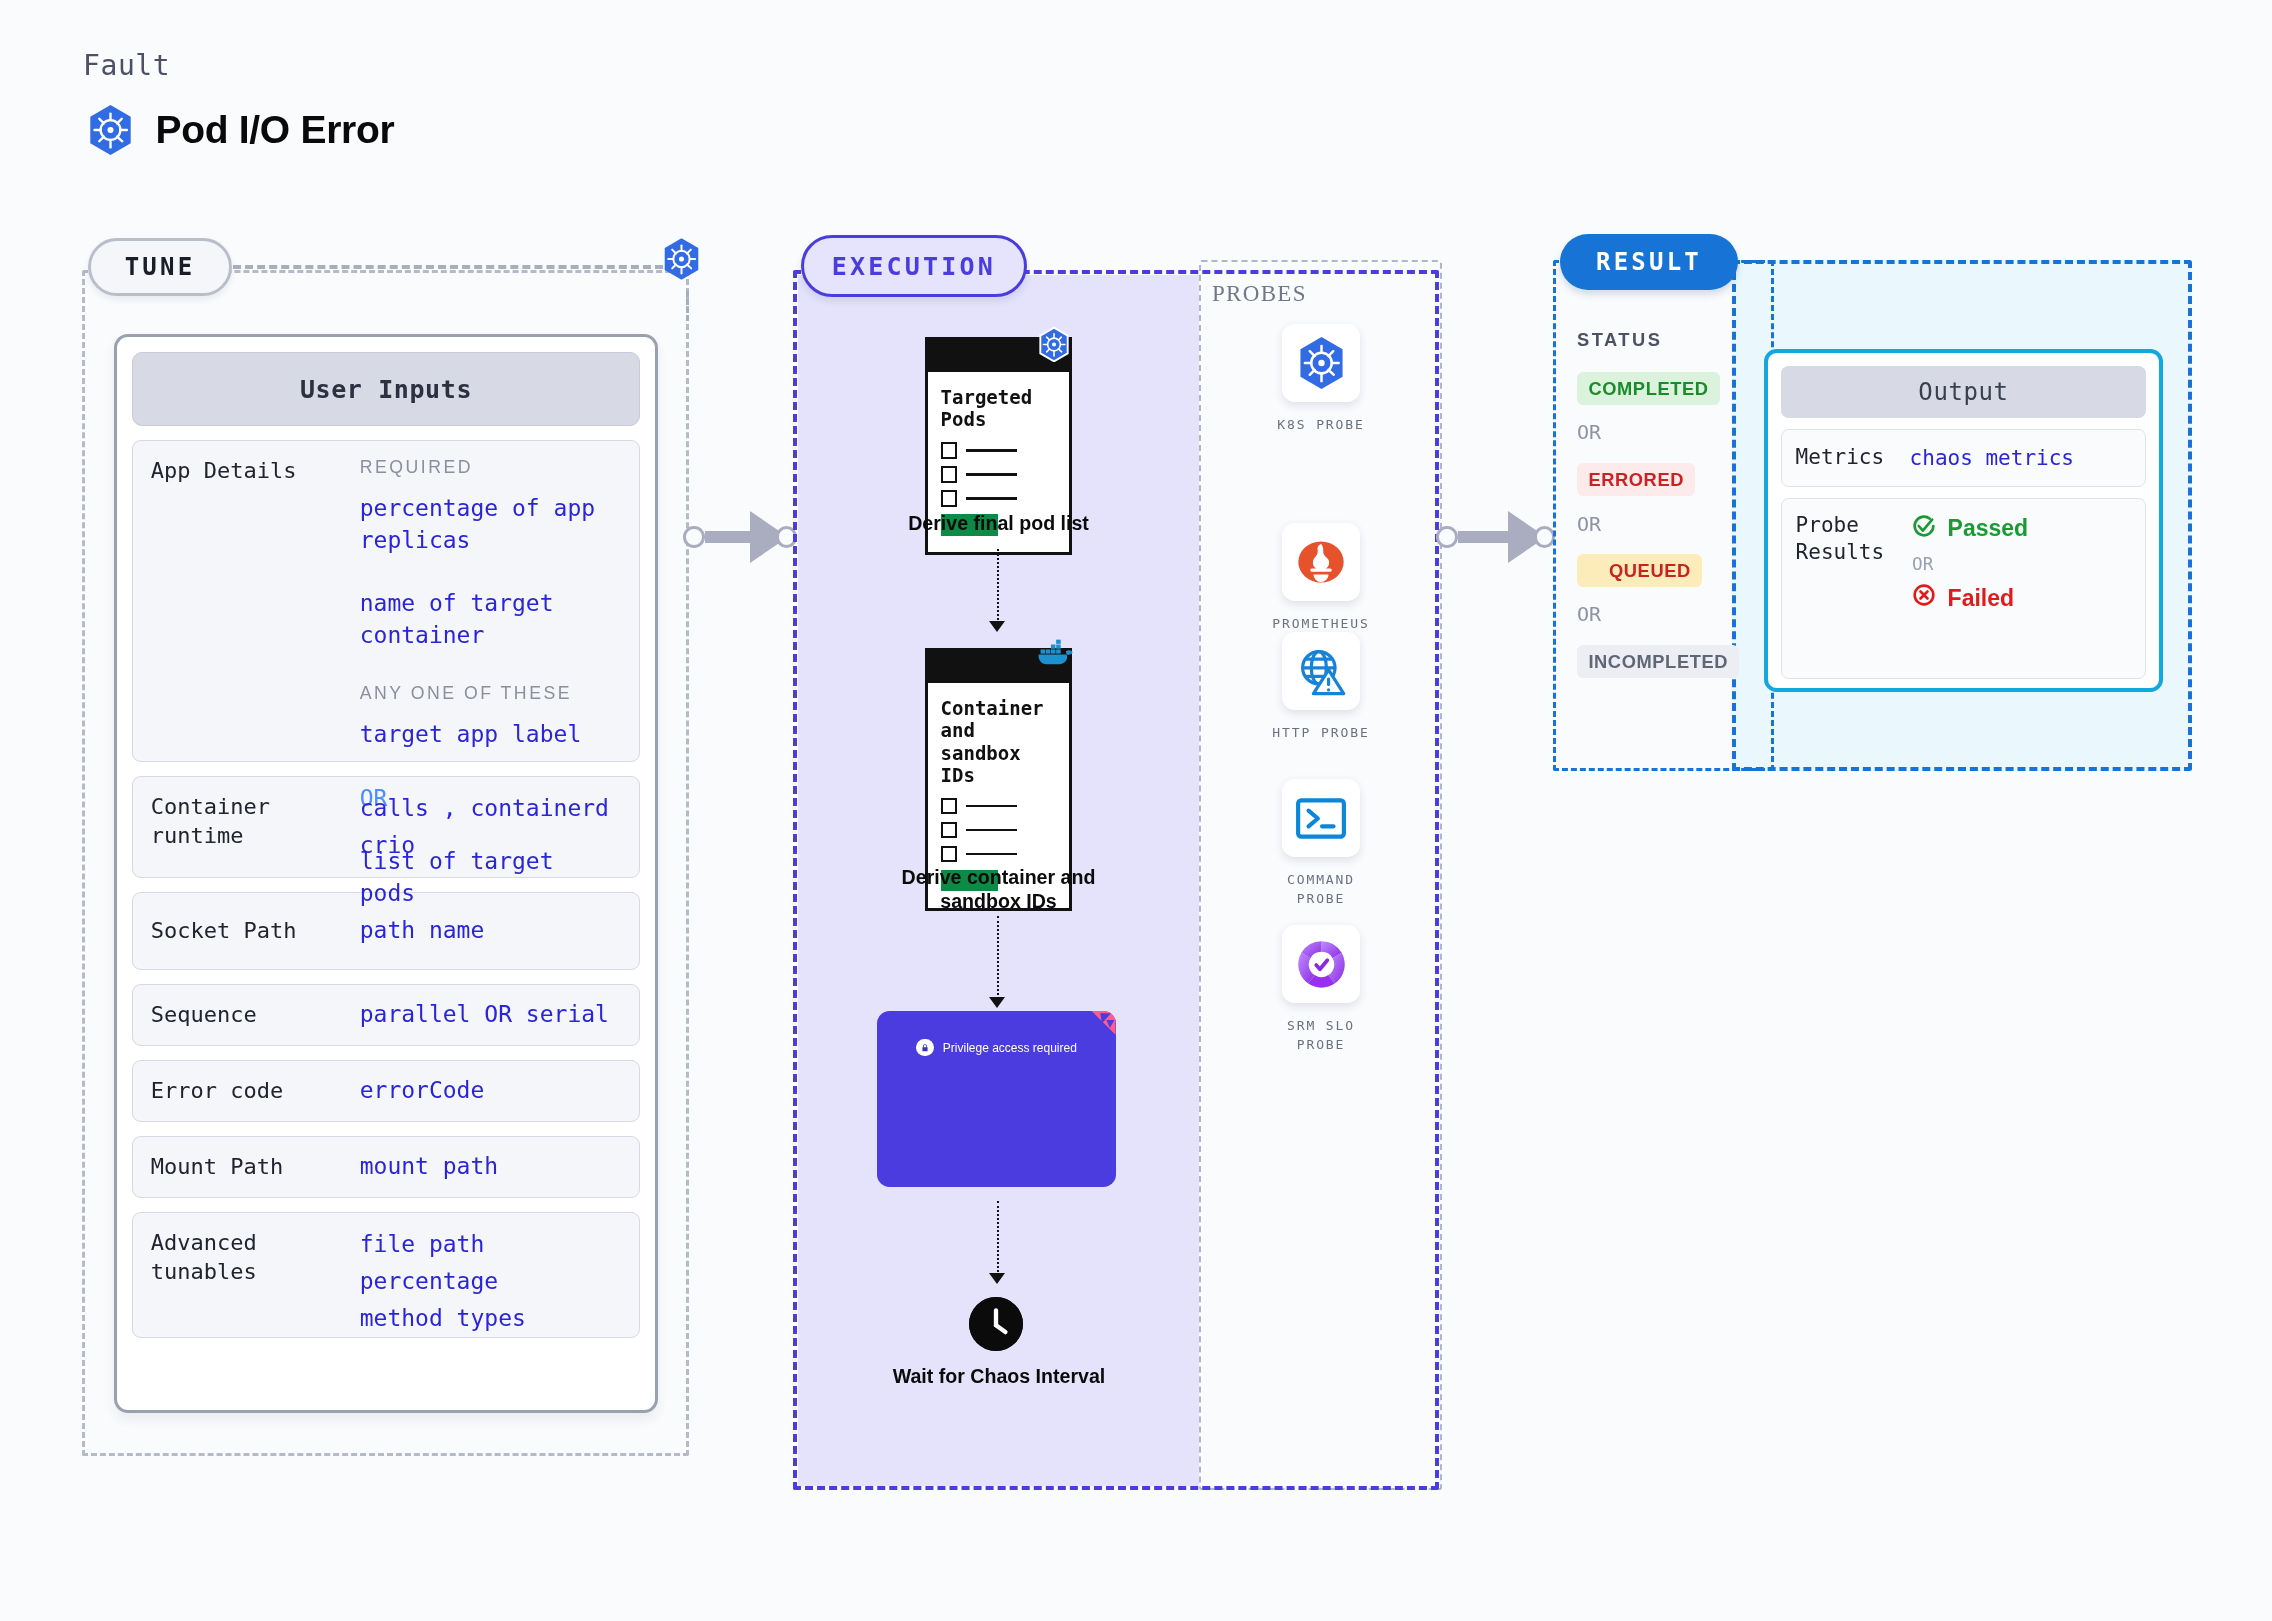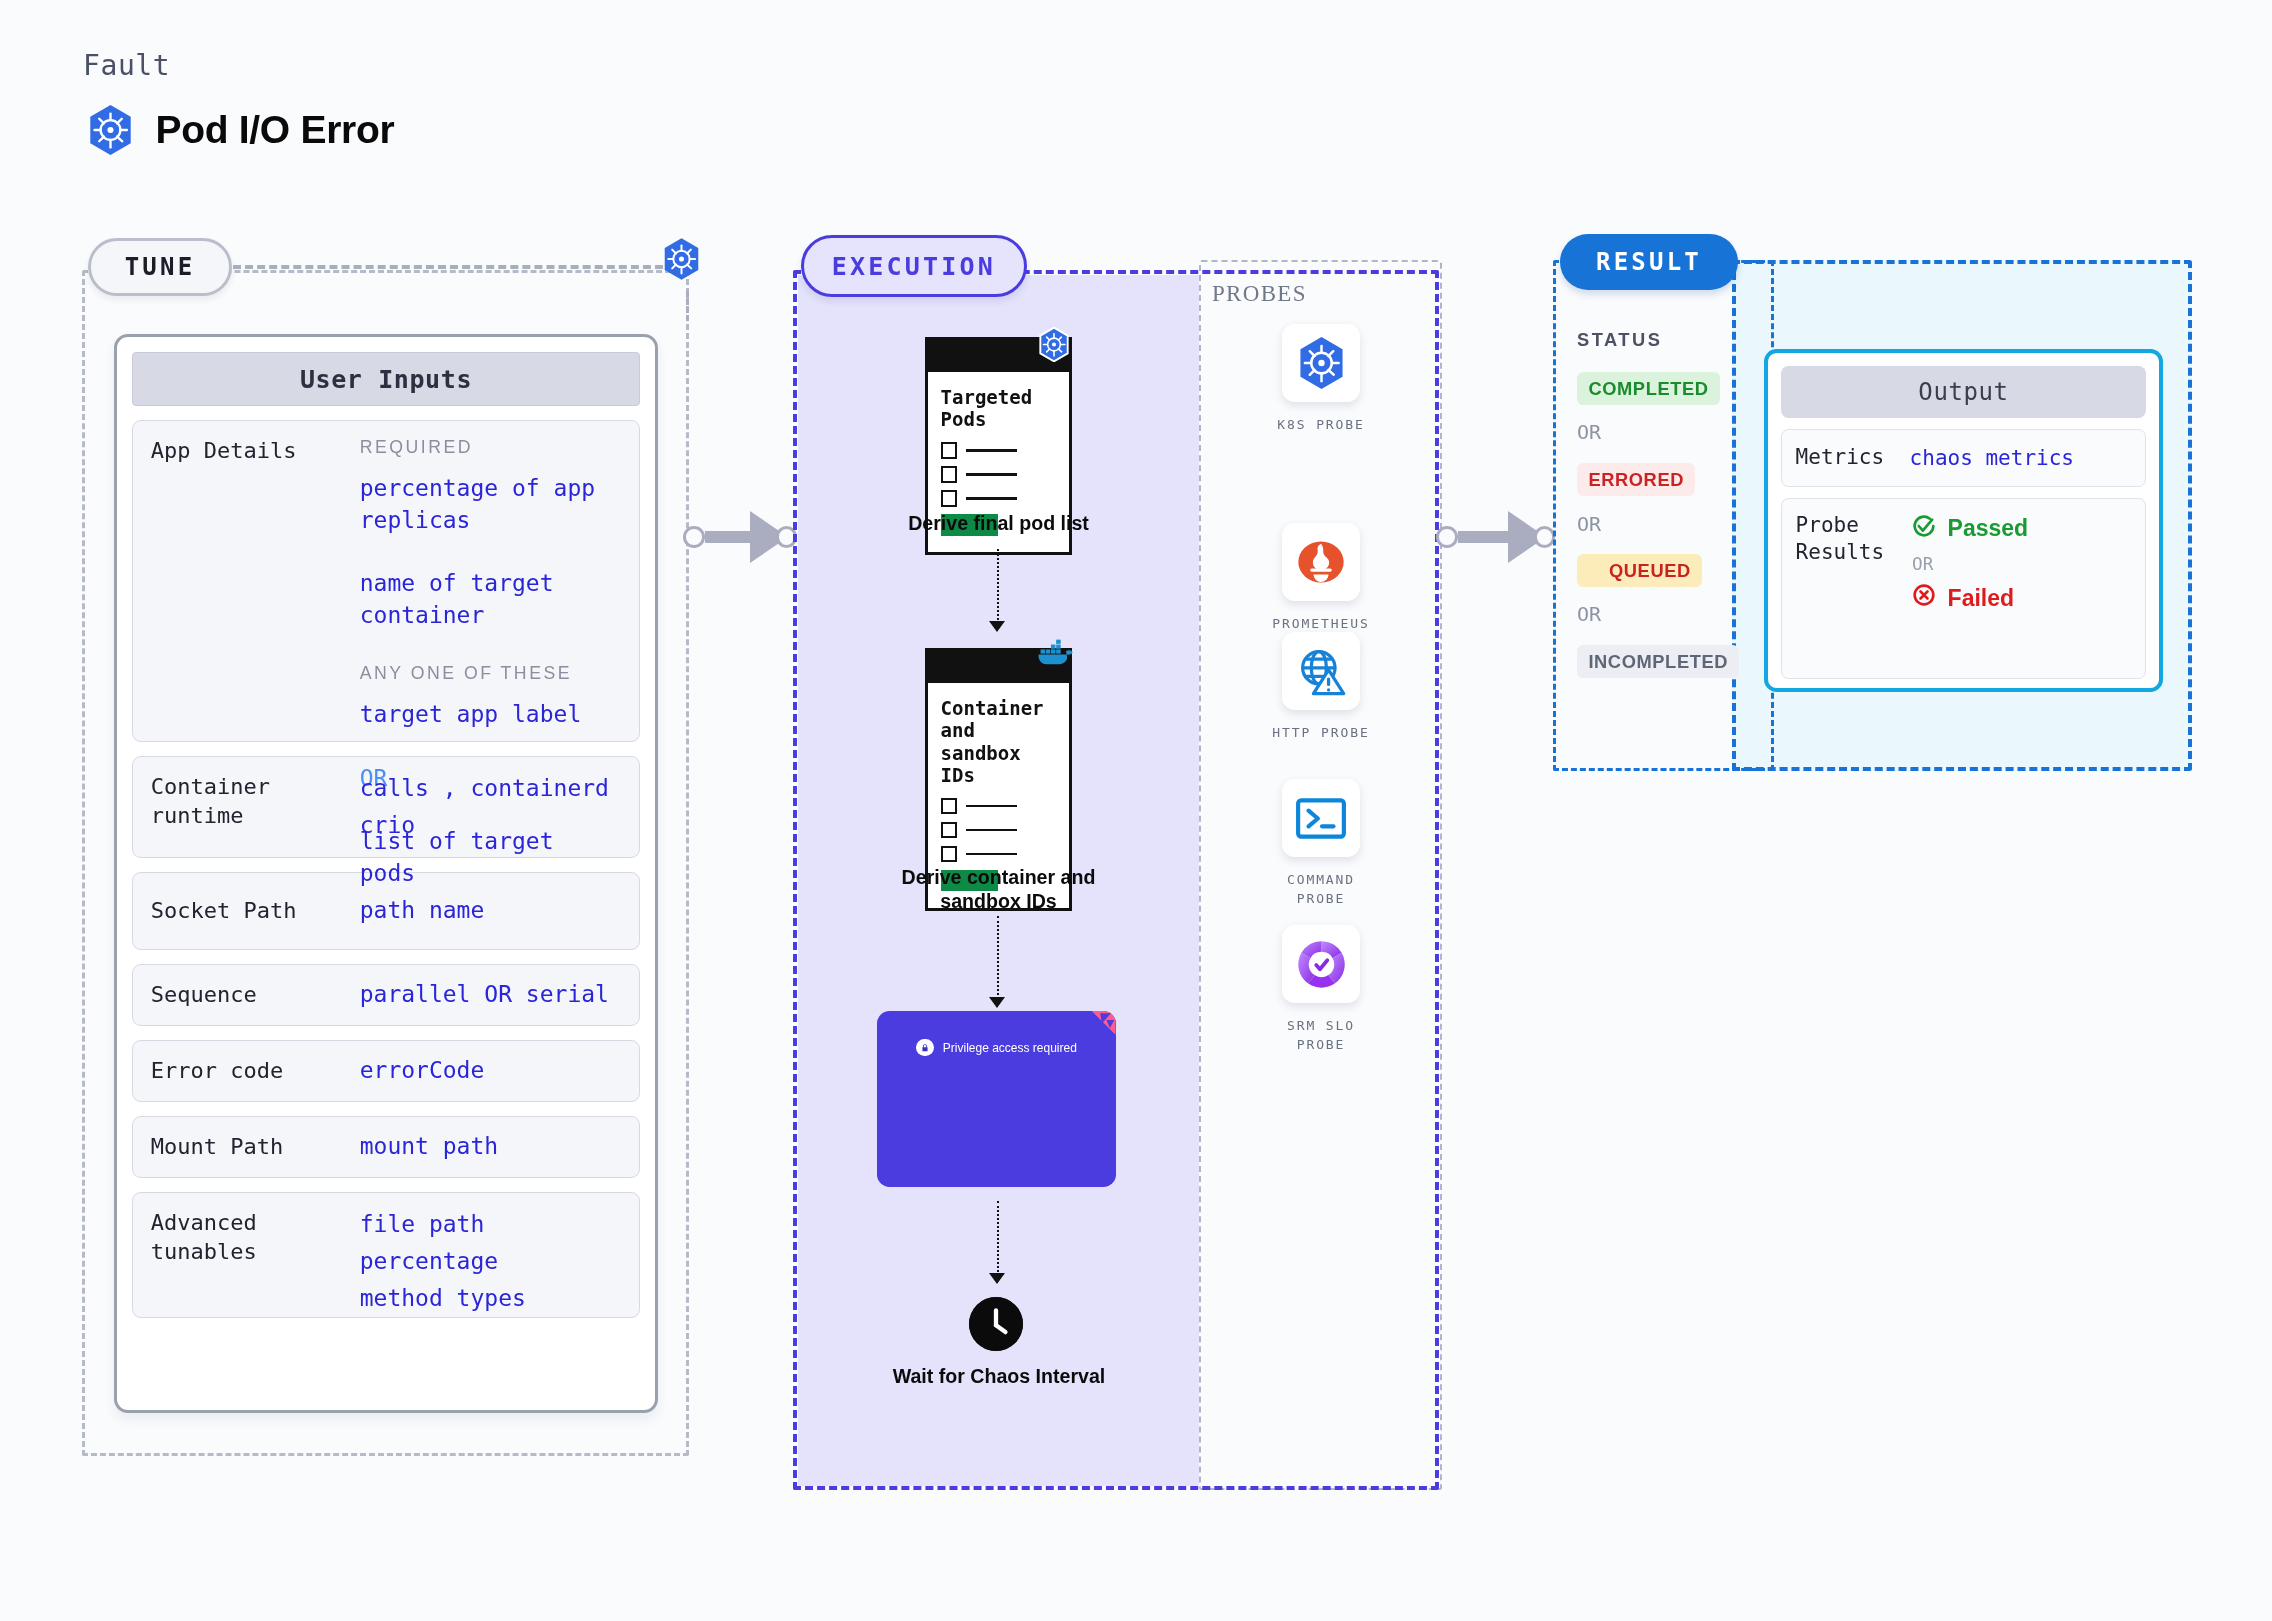--- a/index.html
+++ b/index.html
@@ -41,22 +41,22 @@
   #tune-k8s-top { position: absolute; left: 662px; top: 237px; }
   #tune-k8s-vline { position: absolute; left: 686px; top: 291px; width: 0; height: 30px; border-left: 3.2px dashed #a8aeba; }
 
   .card {
     position: absolute; background: #ffffff; border: 3.2px solid #9aa1ae; border-radius: 14px;
     box-shadow: 0 6.3px 11.4px rgba(30,40,70,.07);
   }
   #inputs-card { left: 114px; top: 334px; width: 544px; height: 1079px; }
 
   .hdr-bar {
-    margin: 15px 15px 0 15px; height: 54px; background: #d7d9e4; border: 1.3px solid #c7cada;
-    border-radius: 4px; display: flex; align-items: center; justify-content: center;
+    margin: 15px 15px 0 15px; height: 74px; background: #d7d9e4; border: 1.3px solid #c7cada;
+    border-radius: 10px; display: flex; align-items: center; justify-content: center;
     font-family: "DejaVu Sans Mono", monospace; font-size: 25px; font-weight: 700; color: #2c3040;
     letter-spacing: 0.6px;
   }
 
   .row-box {
     margin: 14px 15px 0 15px; background: #f5f6fa; border: 1.3px solid #d6d9e3; border-radius: 8.8px;
     padding: 16.4px 17.7px; display: flex; align-items: flex-start;
   }
   .row-label {
     font-family: "DejaVu Sans Mono", monospace; font-size: 22px; color: #21242f;

